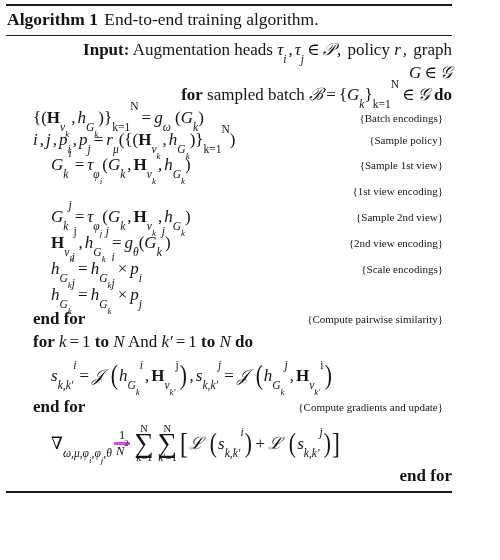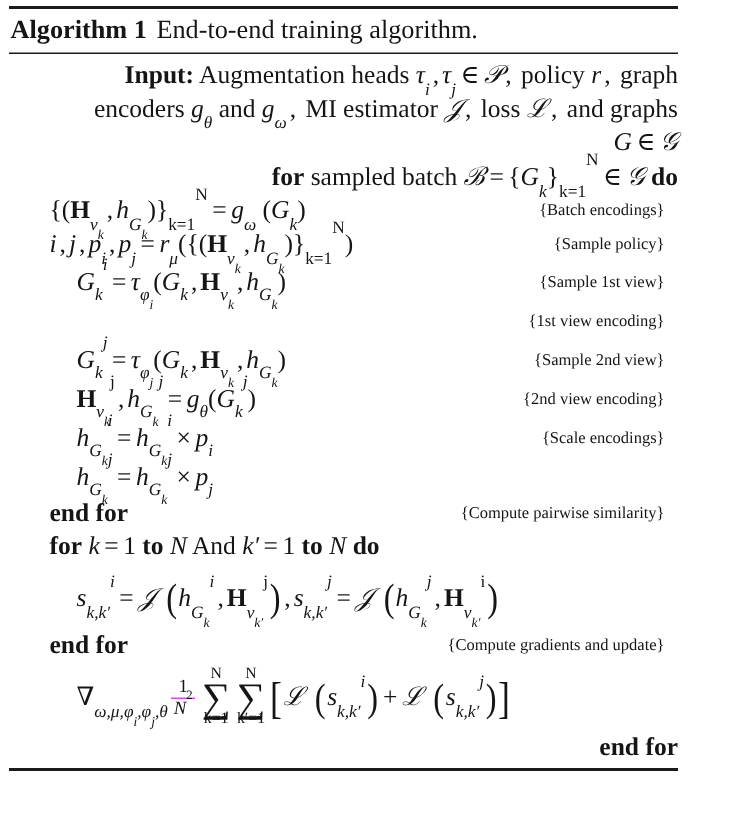--- a/index.html
+++ b/index.html
@@ -133,21 +133,21 @@
     display: inline-block;
     vertical-align: middle;
     text-align: center;
     font-size: 12.5px;
     line-height: 1.08;
     position: relative;
     top: -1px;
     margin: 0 2px;
   }
   .frac .num { display: block; padding: 0 2px; }
-  .frac .den { display: block; border-top: 1px solid #d946ef; padding: 0 2px; }
+  .frac .den { display: block; border-top: 3px solid #d946ef; padding: 0 2px; }
 
   
   .bigp {
     display: inline-block;
     font-size: 1.55em;
     font-style: normal;
     transform: scaleX(0.82);
     position: relative;
     top: 0.12em;
   }
@@ -178,31 +178,20 @@
 
     <div class="line i0">
       <span class="kw">Input:</span>
       <span class="rm">Augmentation heads</span>
       <span class="mi">τ<sub>i</sub></span><span class="opn">,</span><span class="mi">τ<sub>j</sub></span><span class="op">∈</span><span class="cal">𝒫</span><span class="opn">,</span>
       <span class="rm">policy</span>
       <span class="mi">r</span><span class="opn">,</span>
       <span class="rm">graph</span>
     </div>
 
-    <div class="line i0">
-      <span class="rm">encoders</span>
-      <span class="mi">g<sub>θ</sub></span>
-      <span class="rm">and</span>
-      <span class="mi">g<sub>ω</sub></span><span class="opn">,</span>
-      <span class="rm">MI estimator</span>
-      <span class="cal">𝒥</span><span class="opn">,</span>
-      <span class="rm">loss</span>
-      <span class="cal">ℒ</span><span class="opn">,</span>
-      <span class="rm">and graphs</span>
-    </div>
 
     <div class="line i0">
       <span class="mi">G</span><span class="op">∈</span><span class="cal">𝒢</span>
     </div>
 
     <div class="line i0">
       <span class="kw">for</span>
       <span class="rm">sampled batch</span>
       <span class="cal">ℬ</span><span class="op">=</span><span class="rm">{</span><span class="mi">G<sub>k</sub></span><span class="rm">}</span><sub>k=1</sub><sup>N</sup><span class="op">∈</span><span class="cal">𝒢</span>
       <span class="kw">do</span>

